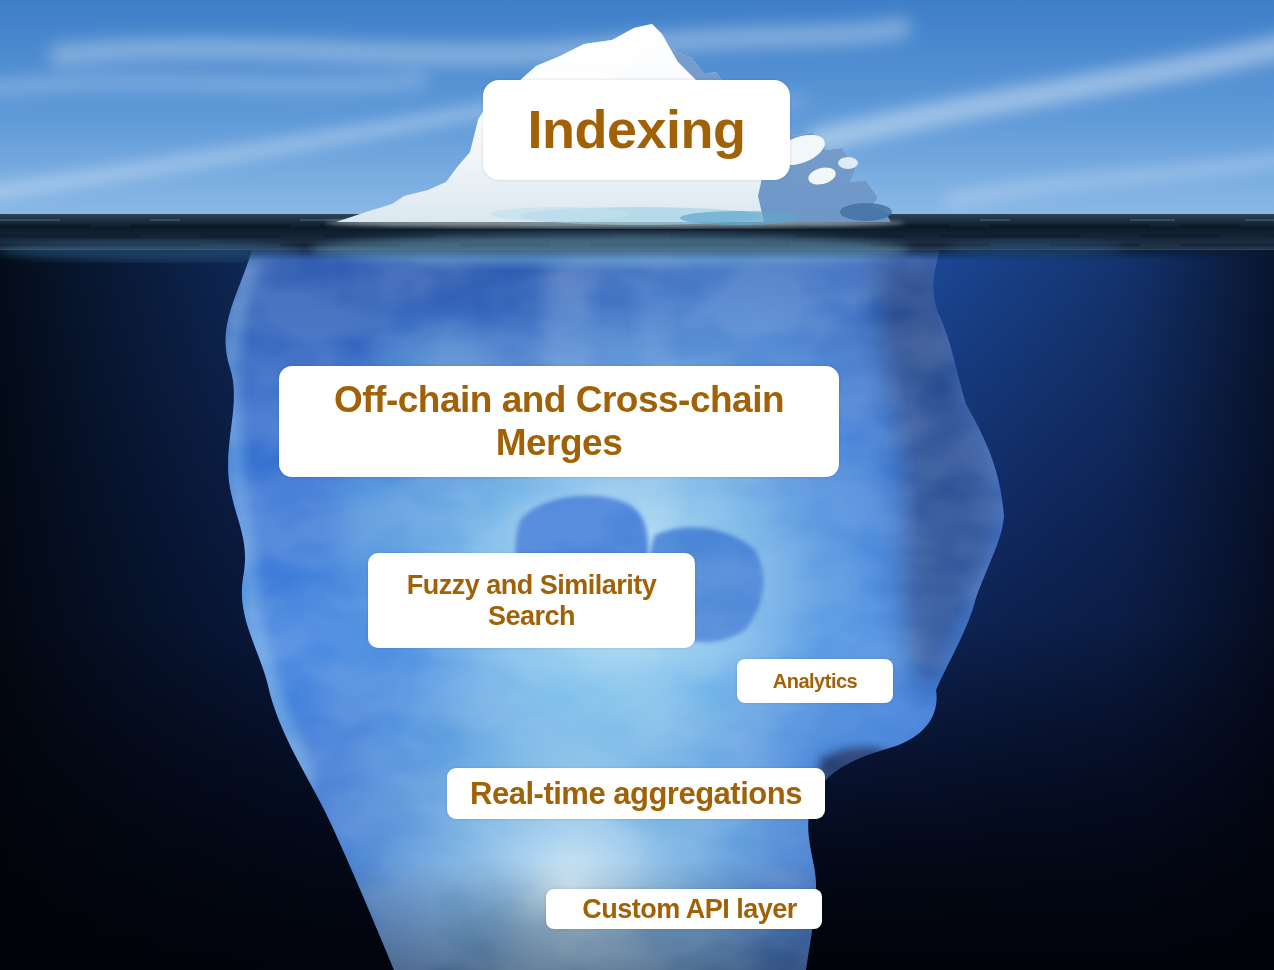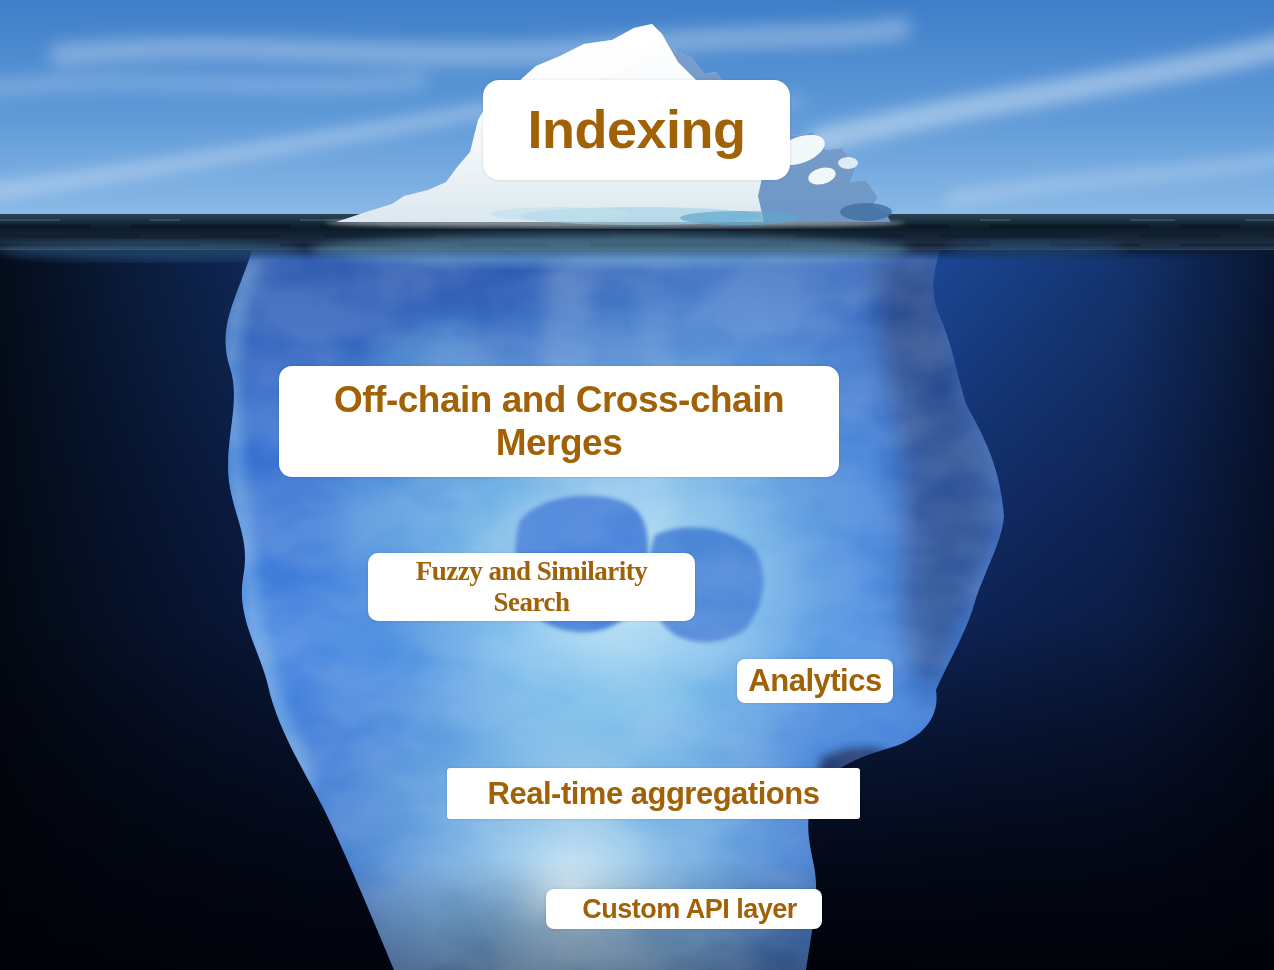--- a/index.html
+++ b/index.html
@@ -9,23 +9,23 @@
   }
   svg.scene{position:absolute;left:0;top:0;width:1274px;height:970px;display:block;}
   .label{
     position:absolute;background:#ffffff;color:#a16207;font-weight:700;
     display:flex;align-items:center;justify-content:center;text-align:center;
     border-radius:10px;line-height:1.14;letter-spacing:-0.5px;
     box-shadow:0 0 3px rgba(0,0,0,0.15);
   }
   #lbl-tip      {left:483px;top:80px; width:307px;height:100px;font-size:54px;border-radius:16px;}
   #lbl-merges   {left:279px;top:366px;width:560px;height:111px;font-size:37px;border-radius:13px;padding:16px 10px;box-sizing:border-box;}
-  #lbl-fuzzy    {left:368px;top:553px;width:327px;height:68px; font-size:27px;padding:0 8px;box-sizing:border-box;font-family:Liberation Serif, serif;}
-  #lbl-analytics{left:737px;top:659px;width:156px;height:44px; font-size:31px;border-radius:8px;}
-  #lbl-realtime {left:447px;top:768px;width:413px;height:51px; font-size:31px;border-radius:3px;}
+  #lbl-fuzzy    {left:368px;top:553px;width:327px;height:95px; font-size:27px;padding:0 8px;box-sizing:border-box;}
+  #lbl-analytics{left:737px;top:659px;width:156px;height:44px; font-size:20px;border-radius:8px;}
+  #lbl-realtime {left:447px;top:768px;width:378px;height:51px; font-size:31px;border-radius:9px;}
   #lbl-api      {left:546px;top:889px;width:265px;height:40px; font-size:27px;border-radius:8px;padding-left:11px;}
 </style>
 </head>
 <body>
 
 <div class="stage">
 
   <svg class="scene" viewBox="0 0 1274 970" preserveAspectRatio="none" aria-hidden="true">
     <defs>
       <linearGradient id="sky" x1="0" y1="0" x2="0" y2="1">

